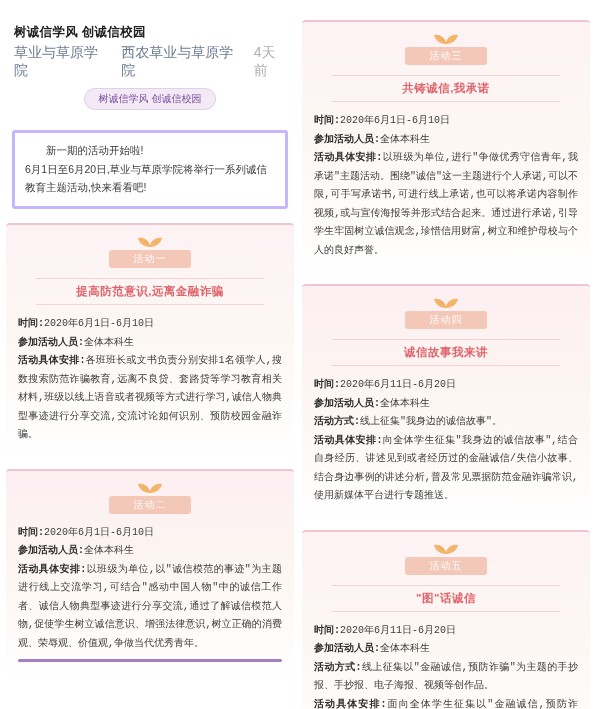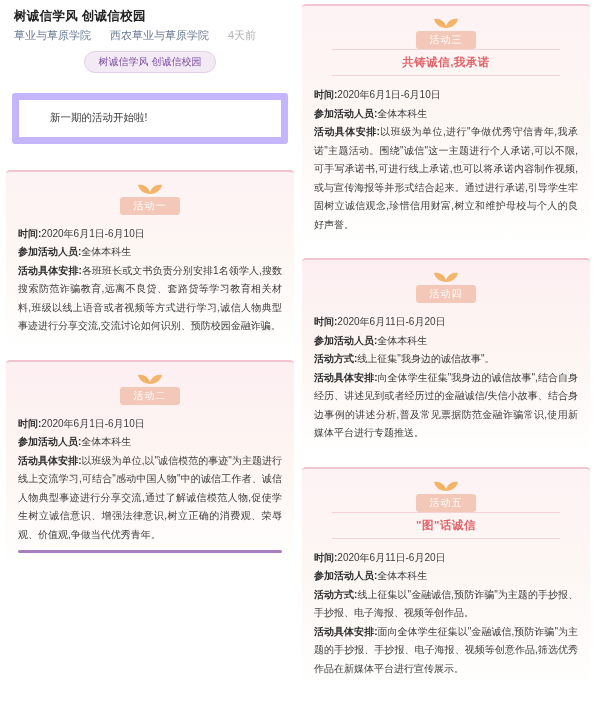--- a/index.html
+++ b/index.html
@@ -9,21 +9,21 @@
     background: #ffffff;
     font-family: "Liberation Sans", sans-serif;
   }
   .page {
     position: relative;
     width: 600px; height: 709px;
     background: #ffffff;
     overflow: hidden;
     display: flex;
     gap: 8px;
-    padding: 4px 6px;
+    padding: 20px 6px;
   }
   .col {
     width: 288px;
     display: flex;
     flex-direction: column;
     gap: 10px;
   }
   
   .art-title {
     font-size: 12.5px;
@@ -31,42 +31,42 @@
     font-weight: 600;
     line-height: 1.3;
     padding: 4px 8px 0 8px;
     letter-spacing: .3px;
   }
   .meta-row {
     display: flex;
     align-items: flex-end;
     gap: 19px;
     padding: 4px 8px 2px 8px;
-    font-size: 11px;
+    font-size: 14px;
     color: #9a9a9a;
   }
   .meta-account { color: #6b7b94; }
   .meta-pub { color: #6b7b94; }
   .meta-time { color: #b0b0b0; }
   .follow-pill {
     margin: 6px auto 2px auto;
     display: inline-block;
     background: #f3eaf6;
     border: 1px solid #e2cfe8;
     border-radius: 12px;
     color: #7b4fa0;
     font-size: 10px;
     padding: 3px 14px;
     text-align: center;
   }
   .pill-wrap { text-align: center; }
   
   .intro-box {
-    margin: 8px 6px 16px 6px;
-    border: 7px solid #c4b5fd;
+    margin: 8px 6px 4px 6px;
+    border: 3px solid #c4b5fd;
     border-radius: 3px;
     padding: 8px 10px 10px 10px;
     background: #fff;
   }
   .intro-line {
     font-size: 10.5px;
     color: #3a3a3a;
     line-height: 1.75;
   }
   .intro-line.first { text-indent: 2em; }
@@ -82,42 +82,42 @@
     background: linear-gradient(180deg,#fdeff2 0%,#fdf6f2 50%,#ffffff 100%);
   }
   .leaf {
     display: block;
     margin: 0 auto 2px auto;
     width: 26px; height: 13px;
   }
   .badge {
     display: block;
     margin: 0 auto;
-    width: 60px;
+    width: 82px;
     text-align: center;
     background: #f4c8b8;
     color: #fff;
     font-size: 10px;
     border-radius: 3px;
     padding: 2px 0;
     letter-spacing: 1px;
   }
   .card-title {
-    margin: 0 auto 4px auto;
+    margin: 10px auto 4px auto;
     text-align: center;
     color: #e0646b;
     font-size: 11.5px;
     font-weight: 600;
     letter-spacing: .5px;
     border-top: 1px solid #f3d3d8;
     border-bottom: 1px solid #f3d3d8;
     padding: 5px 4px;
     width: 86%;
   }
-  .card-body { margin-top: 10px; }
+  .card-body { margin-top: 10px; font-family: Liberation Mono, monospace; }
   .kv {
     font-size: 10px;
     line-height: 1.85;
     color: #3c3c3c;
     text-align: justify;
   }
   .kv .label { color: #2f2f2f; font-weight: 700; }
   .left-underline {
     height: 3px;
     background: #a77fbe;
@@ -139,28 +139,30 @@
         <span class="meta-pub">西农草业与草原学院</span>
         <span class="meta-time">4天前</span>
       </div>
       <div class="pill-wrap">
         <span class="follow-pill">树诚信学风 创诚信校园</span>
       </div>
     </div>
 
     <div class="intro-box">
       <div class="intro-line first">新一期的活动开始啦!</div>
+      <div class="intro-line">6月1日至6月20日,草业与草原学院将举行一系列诚信教育主题活动,快来看看吧!</div>
     </div>
 
     <div class="card">
       <svg class="leaf" viewBox="0 0 26 13">
         <path d="M13 12 C7 12 2 8 1 3 C7 2 11 5 13 10 C15 5 19 2 25 3 C24 8 19 12 13 12 Z" fill="#f3b56b"></path>
         <path d="M13 11 C11 7 8 5 4 4 C8 6 11 8 13 11 Z" fill="#e8a455"></path>
       </svg>
       <div class="badge">活动一</div>
+      <div class="card-title">提高防范意识,远离金融诈骗</div>
       <div class="card-body">
         <div class="kv">
           <span class="label">时间:</span><span>2020年6月1日-6月10日</span>
         </div>
         <div class="kv">
           <span class="label">参加活动人员:</span><span>全体本科生</span>
         </div>
         <div class="kv">
           <span class="label">活动具体安排:</span><span>各班班长或文书负责分别安排1名领学人,搜数搜索防范诈骗教育,远离不良贷、套路贷等学习教育相关材料,班级以线上语音或者视频等方式进行学习,诚信人物典型事迹进行分享交流,交流讨论如何识别、预防校园金融诈骗。</span>
         </div>
@@ -210,20 +212,21 @@
         </div>
       </div>
     </div>
 
     <div class="card plain">
       <svg class="leaf" viewBox="0 0 26 13">
         <path d="M13 12 C7 12 2 8 1 3 C7 2 11 5 13 10 C15 5 19 2 25 3 C24 8 19 12 13 12 Z" fill="#f3b56b"></path>
         <path d="M13 11 C11 7 8 5 4 4 C8 6 11 8 13 11 Z" fill="#e8a455"></path>
       </svg>
       <div class="badge">活动四</div>
+      <div class="card-title">诚信故事我来讲</div>
       <div class="card-body">
         <div class="kv">
           <span class="label">时间:</span><span>2020年6月11日-6月20日</span>
         </div>
         <div class="kv">
           <span class="label">参加活动人员:</span><span>全体本科生</span>
         </div>
         <div class="kv">
           <span class="label">活动方式:</span><span>线上征集"我身边的诚信故事"。</span>
         </div>

